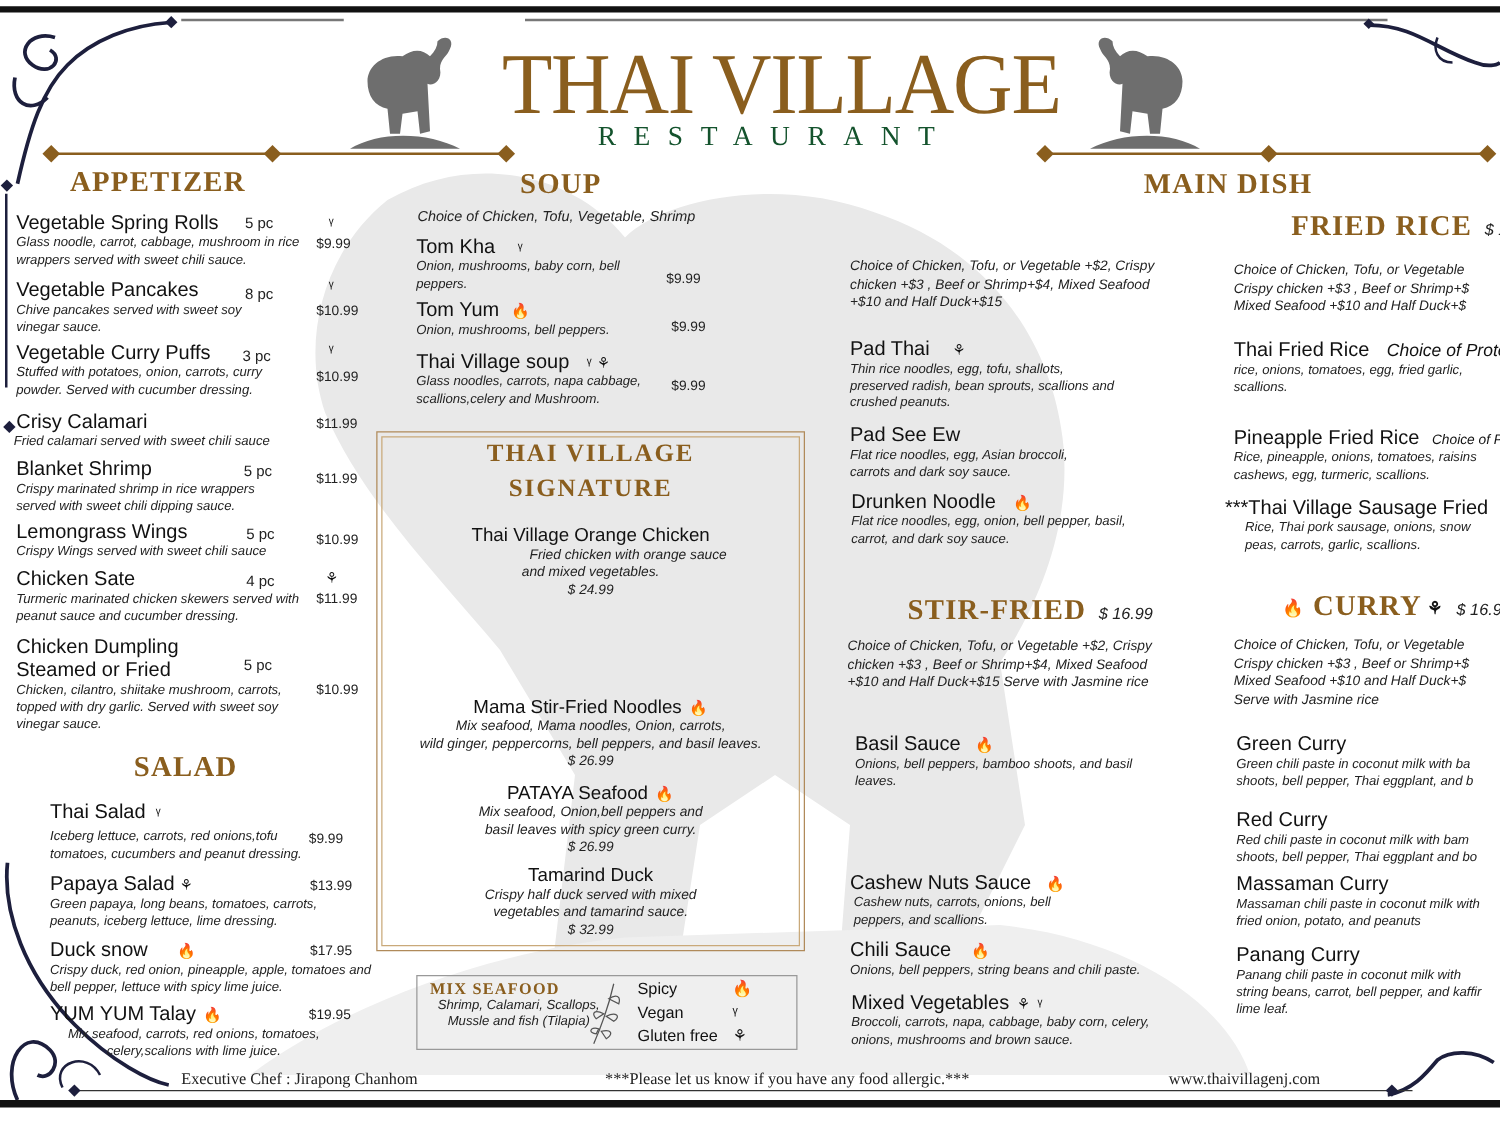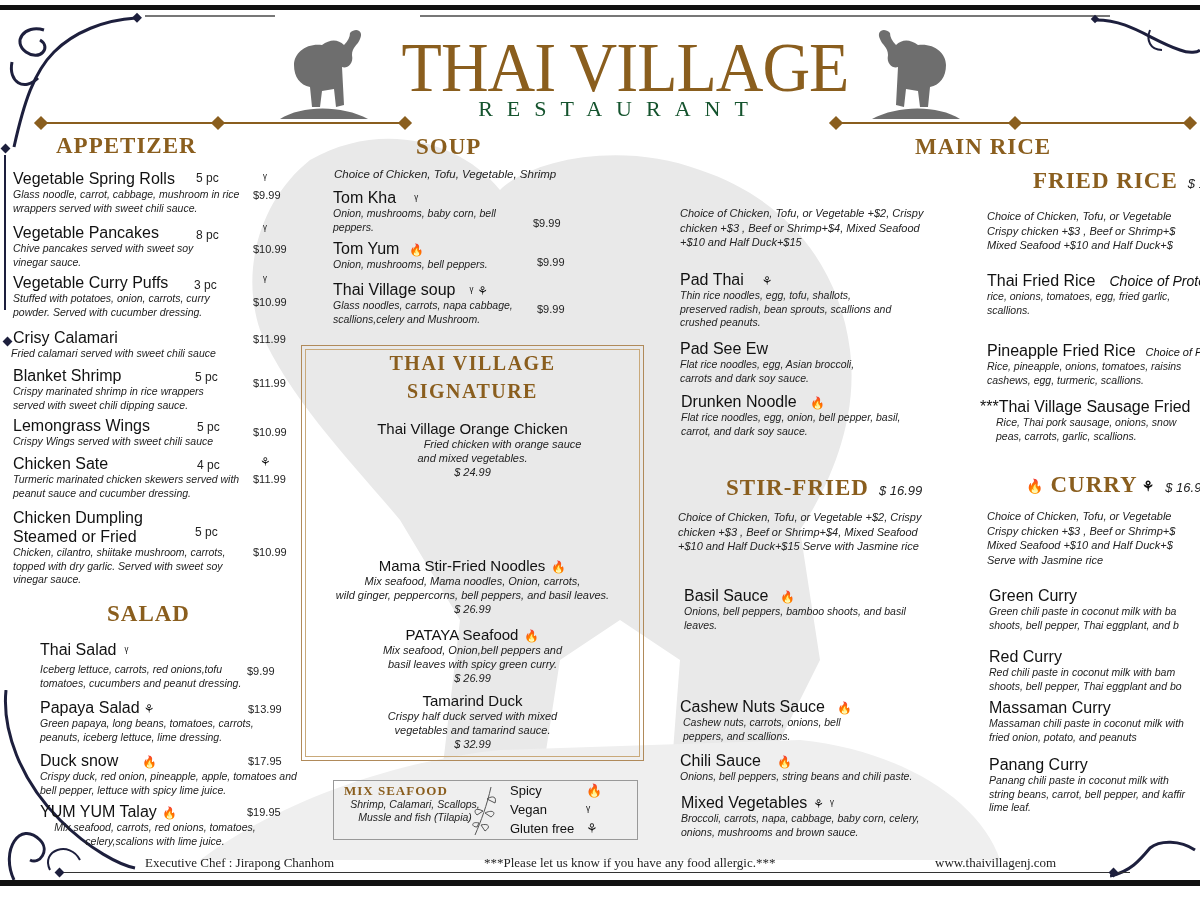--- a/index.html
+++ b/index.html
@@ -274,21 +274,21 @@
       <path d="M18 14 C24 10 28 12 26 18 Z M14 26 C6 22 4 26 8 30 Z M16 28 C24 24 28 28 22 32 Z M10 38 C2 36 2 42 8 42 Z M12 40 C20 38 22 42 16 46 Z" fill="none" stroke="#555" stroke-width="1"></path>
     </svg>
     <div class="leg-row" style="top:2px">Spicy</div>
     <div class="leg-ic" style="top:2px">🔥</div>
     <div class="leg-row" style="top:21px">Vegan</div>
     <div class="leg-ic" style="top:21px">ᵞ</div>
     <div class="leg-row" style="top:40px">Gluten free</div>
     <div class="leg-ic" style="top:40px">⚘</div>
   </div>
 
-  <div class="sec-title" style="left:915px;top:134px">MAIN RICE</div>
+  <div class="sec-title" style="left:915px;top:134px">MAIN DISH</div>
 
   <div class="note" style="left:680px;top:206px;width:250px">Choice of Chicken, Tofu, or Vegetable +$2, Crispy chicken +$3 , Beef or Shrimp+$4, Mixed Seafood +$10 and Half Duck+$15</div>
 
   <div class="item" style="left:680px;top:271px;width:240px">
     <div class="name"><span>Pad Thai</span><span class="ic" style="margin-left:18px">⚘</span></div>
     <div class="desc" style="width:220px">Thin rice noodles, egg, tofu, shallots, preserved radish, bean sprouts, scallions and crushed peanuts.</div>
   </div>
   <div class="item" style="left:680px;top:340px;width:240px">
     <div class="name">Pad See Ew</div>
     <div class="desc" style="width:200px">Flat rice noodles, egg, Asian broccoli, carrots and dark soy sauce.</div>

